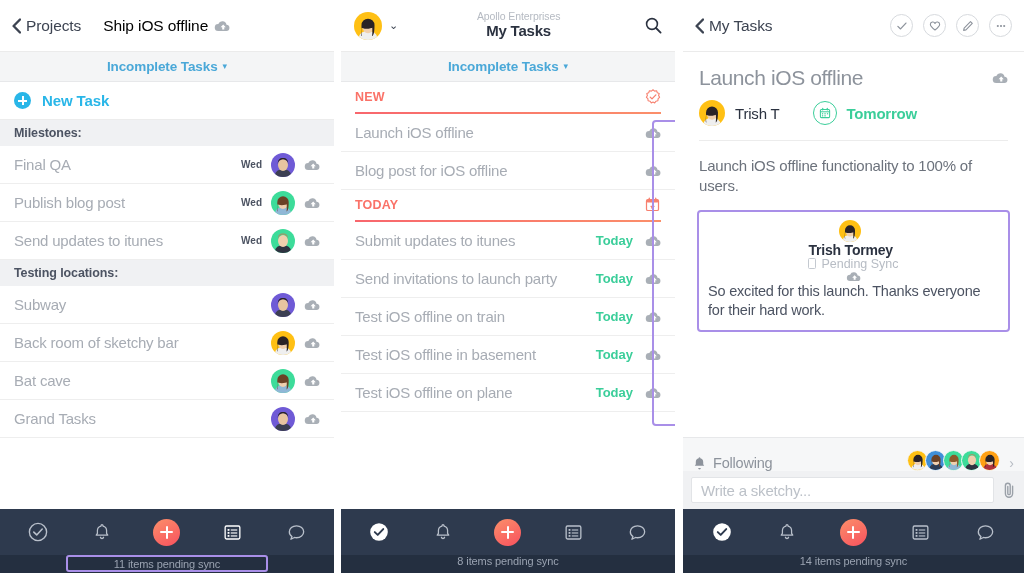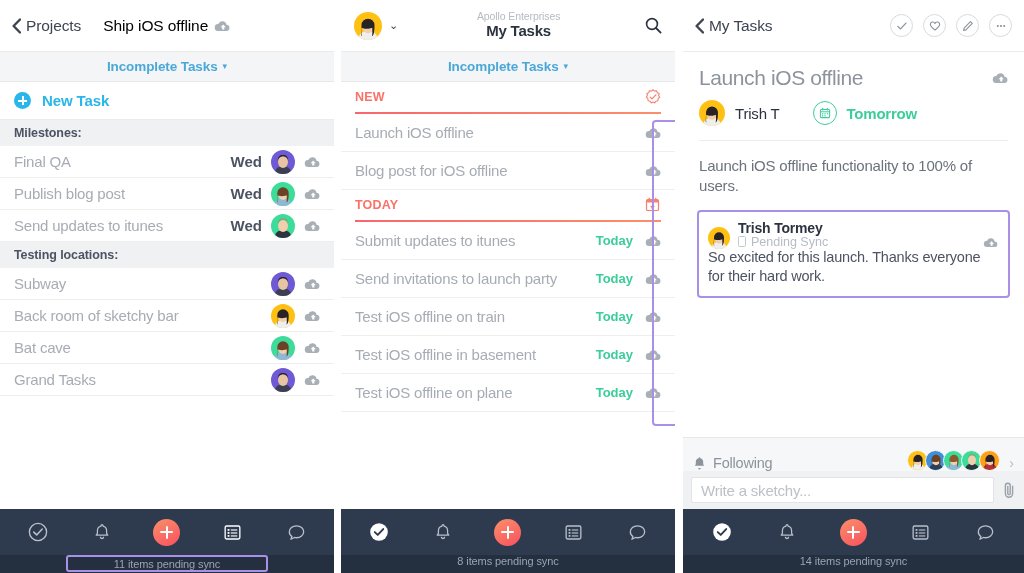--- a/index.html
+++ b/index.html
@@ -35,25 +35,25 @@
   .plus-circle { width:17px; height:17px; border-radius:50%; background:#29b6e8;
                  position:relative; flex:0 0 auto; margin-right:11px;}
   .plus-circle:before,.plus-circle:after{content:"";position:absolute;background:#fff;}
   .plus-circle:before{left:4px;top:7.6px;width:9px;height:2px;}
   .plus-circle:after{top:4px;left:7.6px;height:9px;width:2px;}
   .newtask-label { font-size:15px; color:#29b6e8; font-weight:600; letter-spacing:-.1px;}
 
   .sect-head { height:26px; background:#f0f1f3; display:flex; align-items:center;
                padding:0 14px; font-size:12.5px; font-weight:700; color:#4c5362; letter-spacing:-.1px;}
 
-  .p1-row { height:32px; display:flex; align-items:center; padding:0 14px;
+  .p1-row { height:38px; display:flex; align-items:center; padding:0 14px;
             border-bottom:1px solid #eeeeee; background:#fff;}
   .p1-row-label { font-size:15px; color:#a7acb4; letter-spacing:-.2px; flex:1 1 auto;
                   white-space:nowrap; overflow:hidden;}
-  .p1-day { font-size:15px; font-weight:700; color:#4c5362; margin-right:9px;}
+  .p1-day { font-size:10px; font-weight:700; color:#4c5362; margin-right:9px;}
   .av { width:24px; height:24px; border-radius:50%; flex:0 0 auto; position:relative;
         overflow:hidden; }
   .av .face { position:absolute; left:50%; bottom:0; transform:translateX(-50%);
               width:17px; height:21px; }
   .p1-row .av { margin-right:9px; }
 
   
   .p2-nav { height:52px; display:flex; align-items:center; padding:0 13px;
             background:#fff; border-bottom:1px solid #ebebeb; }
   .p2-av { width:28px; height:28px; }
@@ -95,21 +95,21 @@
   .p3-assignee { font-size:15px; font-weight:400; color:#2b3240; letter-spacing:-.2px;}
   .cal-circ { width:24px; height:24px; border-radius:50%; border:1.5px solid #3bce9a;
               display:flex; align-items:center; justify-content:center; margin-left:34px;
               flex:0 0 auto;}
   .p3-due { font-size:15px; color:#3bce9a; font-weight:600; margin-left:9px; letter-spacing:-.2px;}
   .p3-desc { padding:15px 16px 0 16px; font-size:15px; color:#6c727c; line-height:1.35;
              letter-spacing:-.2px;}
 
   .comment-card { margin:13px 14px 0 14px; border:2px solid #a98fe8; border-radius:4px;
                   background:#fff; padding:8px 9px 10px 9px; }
-  .cc-top { display:flex; align-items:flex-end;}
+  .cc-top { display:flex; align-items:center;flex-direction:column;}
   .cc-av { width:22px; height:22px; border-radius:50%; overflow:hidden; position:relative;
            flex:0 0 auto; margin-right:8px;}
   .cc-name { font-size:14px; font-weight:700; color:#2b3240; letter-spacing:-.2px;}
   .cc-pending { font-size:12.5px; color:#b7bcc4; margin-top:-1px; display:flex; align-items:center;}
   .cc-phone { width:8px; height:11px; border:1.3px solid #c4c9d0; border-radius:1.5px;
               margin-right:5px; display:inline-block;}
   .cc-body { font-size:14.5px; color:#4c5362; line-height:1.32; margin-top:-1px; letter-spacing:-.2px;}
 
   .following { margin-top:auto; height:34px; background:#f6f7f8; border-top:1px solid #e7e8ea;
                display:flex; align-items:flex-end; padding:0 10px;}

